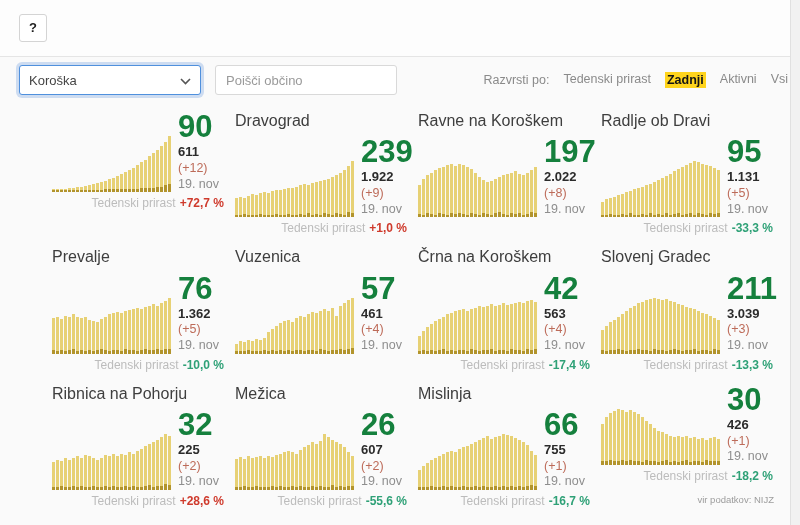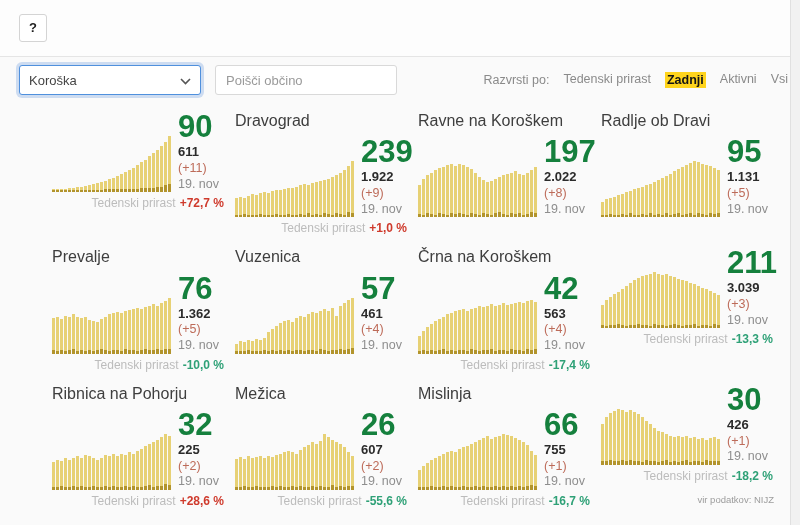--- a/index.html
+++ b/index.html
@@ -212,21 +212,21 @@
           <div class="bar" style="height: 90%;">
             <div class="dk" style="height: 13.3333%;"></div>
           </div>
           <div class="bar" style="height: 100%;">
             <div class="dk" style="height: 14%;"></div>
           </div>
         </div>
       <div class="info">
         <span class="big">90</span>
         <span class="total">611</span>
-        <span class="delta">(+11)</span>
+        <span class="delta">(+12)</span>
         <span class="date">19. nov</span>
       </div>
     </div>
     <div class="growth">
       <span>Tedenski prirast</span><b class="pos">+72,7 %</b>
     </div>
   </div>
 
   <div class="card">
     <h3>Dravograd</h3>
@@ -534,20 +534,23 @@
             <div class="dk" style="height: 9.41176%;"></div>
           </div>
         </div>
       <div class="info">
         <span class="big">95</span>
         <span class="total">1.131</span>
         <span class="delta">(+5)</span>
         <span class="date">19. nov</span>
       </div>
     </div>
+    <div class="growth">
+      <span>Tedenski prirast</span><b class="neg">-33,3 %</b>
+    </div>
   </div>
 
   <div class="card">
     <h3>Prevalje</h3>
     <div class="chart-row">
       <div class="bars">
           <div class="bar" style="height: 63%;">
             <div class="dk" style="height: 9.52381%;"></div>
           </div>
           <div class="bar" style="height: 66%;">
@@ -855,20 +858,21 @@
         <span class="delta">(+4)</span>
         <span class="date">19. nov</span>
       </div>
     </div>
     <div class="growth">
       <span>Tedenski prirast</span><b class="neg">-17,4 %</b>
     </div>
   </div>
 
   <div class="card">
+    <h3>Slovenj Gradec</h3>
     <div class="chart-row">
       <div class="bars">
           <div class="bar" style="height: 42%;">
             <div class="dk" style="height: 14.2857%;"></div>
           </div>
           <div class="bar" style="height: 50%;">
             <div class="dk" style="height: 10%;"></div>
           </div>
           <div class="bar" style="height: 56%;">
             <div class="dk" style="height: 12.5%;"></div>

